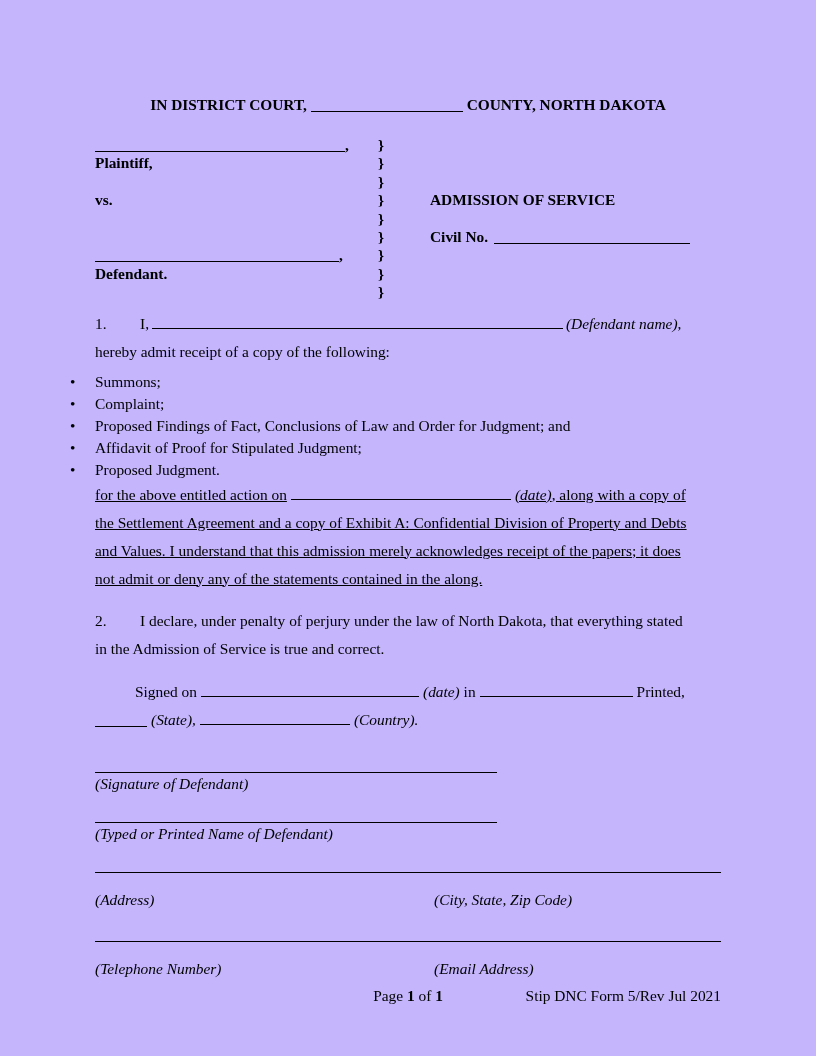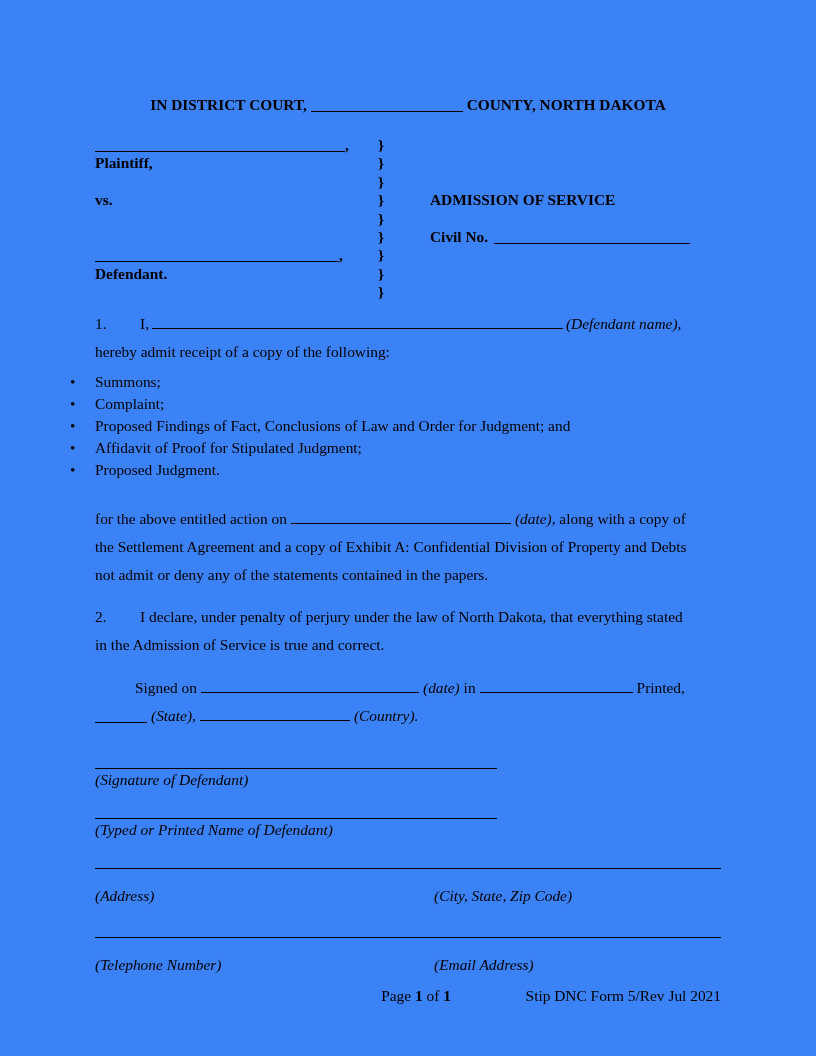--- a/index.html
+++ b/index.html
@@ -1,18 +1,18 @@
 <!DOCTYPE html>
 <html><head>
 <meta charset="utf-8">
 <style>
   * { margin:0; padding:0; box-sizing:border-box; }
   html,body { background:#ffffff; }
   .page {
-    width:816px; height:1056px; position:relative; background:#3b82f6;
+    width:816px; height:1056px; position:relative; background:#c4b5fd;
     font-family:"Liberation Serif","DejaVu Serif",serif;
     font-size:15.4px; color:#000; overflow:hidden;
   }
   .content { position:absolute; left:95px; top:0; width:626px; }
 
   .blank {
     display:inline-block; height:0.95em; margin-bottom:-2px;
     border-bottom:1px solid #000; vertical-align:baseline;
   }
   .thick { border-bottom-width:1.5px; }
@@ -36,21 +36,21 @@
   .line { white-space:nowrap; }
   .p1 { margin-top:8px; line-height:28px; }
   .num { display:inline-block; width:45px; }
   .p1 .blank { width:411px; margin:0 3px; }
   .italic { font-style:italic; }
 
   .bullets { margin-top:5px; line-height:22px; list-style:none; }
   .bullets li { position:relative; white-space:nowrap; }
   .bullets li::before { content:"\2022"; position:absolute; left:-25px; }
 
-  .pfor { margin-top:24px; line-height:28px; }
+  .pfor { margin-top:0; line-height:28px;text-decoration:underline; }
   .pfor .blank { width:220px; margin:0 4px; }
 
   .p2 { margin-top:14px; line-height:28px; }
 
   .signed { margin-top:15px; line-height:28px; }
   .signed .l1 { padding-left:40px; }
   .blank-a { width:218px; margin:0 4px; }
   .blank-b { width:153px; margin:0 4px; }
   .blank-c { width:52px; margin-right:4px; }
   .blank-d { width:150px; margin:0 4px; }
@@ -61,21 +61,21 @@
   .sig1 { margin-top:38px; }
   .sig2 { margin-top:28px; }
   .addr { margin-top:28px; }
   .phone { margin-top:31px; }
   .siglabel { line-height:21px; font-style:italic; white-space:nowrap; }
   .two-col { position:relative;margin-top:16px; }
   .two-col .col2 { position:absolute; left:339px; top:0; }
 
   
   .footer { position:absolute; left:95px; top:986px; width:626px; line-height:20px; }
-  .footer .page-num { position:absolute; left:8px; width:100%; text-align:center; }
+  .footer .page-num { position:absolute; left:0; width:100%; text-align:center; }
   .footer .form-id { position:absolute; right:0; top:0; }
   .b { font-weight:bold; }
 </style>
 </head>
 <body>
 
 <div class="page">
   <div class="content">
 
     <div class="header">
@@ -136,21 +136,22 @@
       <li>Proposed Findings of Fact, Conclusions of Law and Order for Judgment; and</li>
       <li>Affidavit of Proof for Stipulated Judgment;</li>
       <li>Proposed Judgment.</li>
     </ul>
 
     <div class="pfor">
       <div class="line">
         <span>for the above entitled action on</span><span class="blank"></span><span class="italic">(date)</span><span>, along with a copy of</span>
       </div>
       <div class="line">the Settlement Agreement and a copy of Exhibit A: Confidential Division of Property and Debts</div>
-      <div class="line">not admit or deny any of the statements contained in the papers.</div>
+      <div class="line">and Values. I understand that this admission merely acknowledges receipt of the papers; it does</div>
+      <div class="line">not admit or deny any of the statements contained in the along.</div>
     </div>
 
     <div class="p2">
       <div class="line">
         <span class="num">2.</span><span>I declare, under penalty of perjury under the law of North Dakota, that everything stated</span>
       </div>
       <div class="line">in the Admission of Service is true and correct.</div>
     </div>
 
     <div class="signed">

